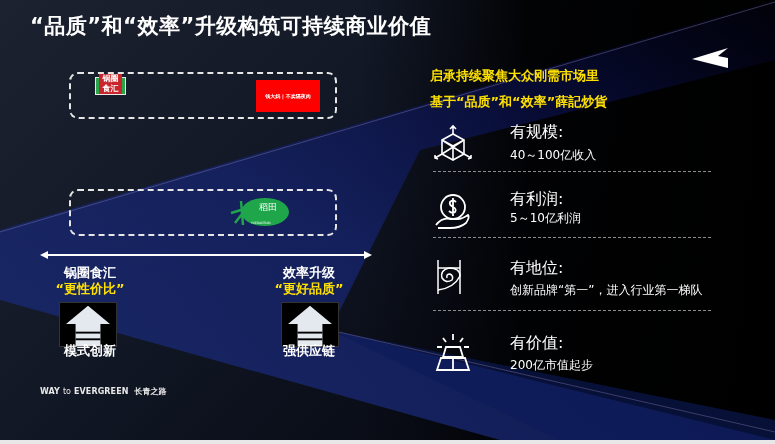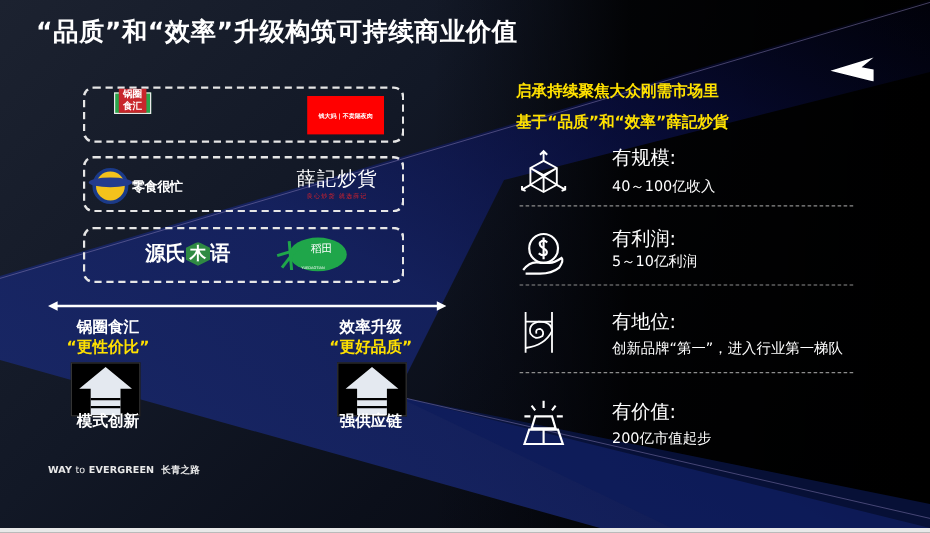--- a/index.html
+++ b/index.html
@@ -99,39 +99,22 @@
     <polygon points="0,15 36,4 26,12 36,14 36,24" fill="#fff"></polygon>
   </svg>
 
   <div class="brand-box r1">
     <div class="logo guoquan">
       <div class="inner">锅圈食汇</div>
     </div>
     <div class="logo qiandama">钱大妈 | 不卖隔夜肉</div>
   </div>
 
-  <div class="brand-box r2">
-    <div class="logo lingshi">
-      <div class="face"></div>
-      <span class="txt">零食很忙</span>
-    </div>
-    <div class="logo xueji">
-      <div class="main">
-        <span>薛記炒貨</span>
-      </div>
-      <div class="sub">良心炒货 就选薛记</div>
-    </div>
-  </div>
 
   <div class="brand-box r3">
-    <div class="logo yuanshi">
-      <span>源氏</span>
-        <span class="hex">木</span>
-        <span>语</span>
-    </div>
     <svg class="logo daotian" viewBox="0 0 62 33">
       <ellipse cx="36" cy="17" rx="24" ry="14" fill="#1fa64a"></ellipse>
       <path d="M2,18 L22,12 M12,6 L14,30 M6,28 L20,10" stroke="#1fa64a" stroke-width="2.5" fill="none"></path>
       <text x="30" y="15" font-size="9" fill="#fff" font-family="DejaVu Sans, sans-serif">稻田</text>
       <text x="22" y="29" font-size="3" fill="#fff" font-family="DejaVu Sans, sans-serif">YUEDAOTIAN</text>
     </svg>
   </div>
 
   <svg class="axis-arrow" viewBox="0 0 332 10">
     <line x1="6" y1="5" x2="326" y2="5" stroke="#fff" stroke-width="2"></line>

